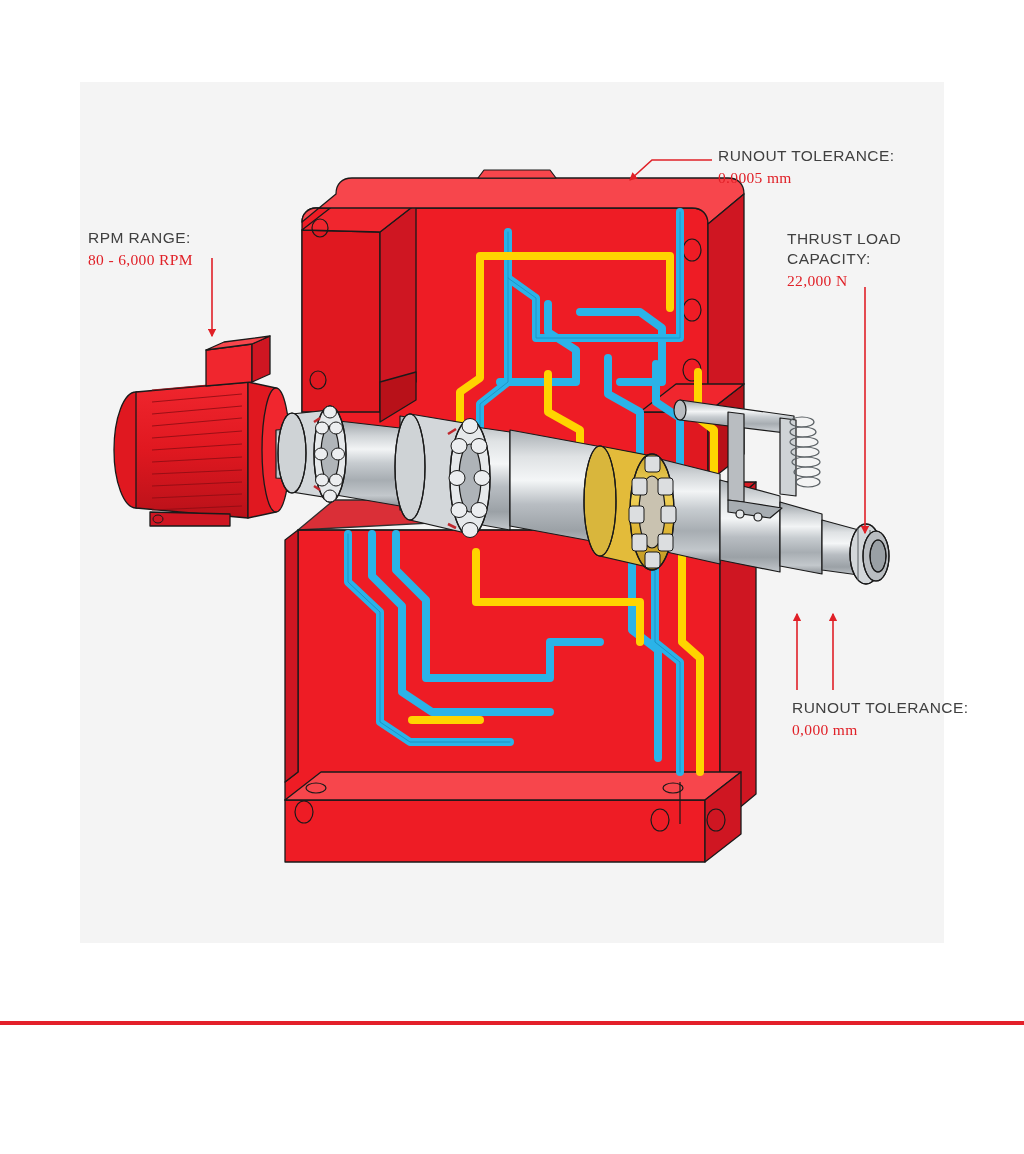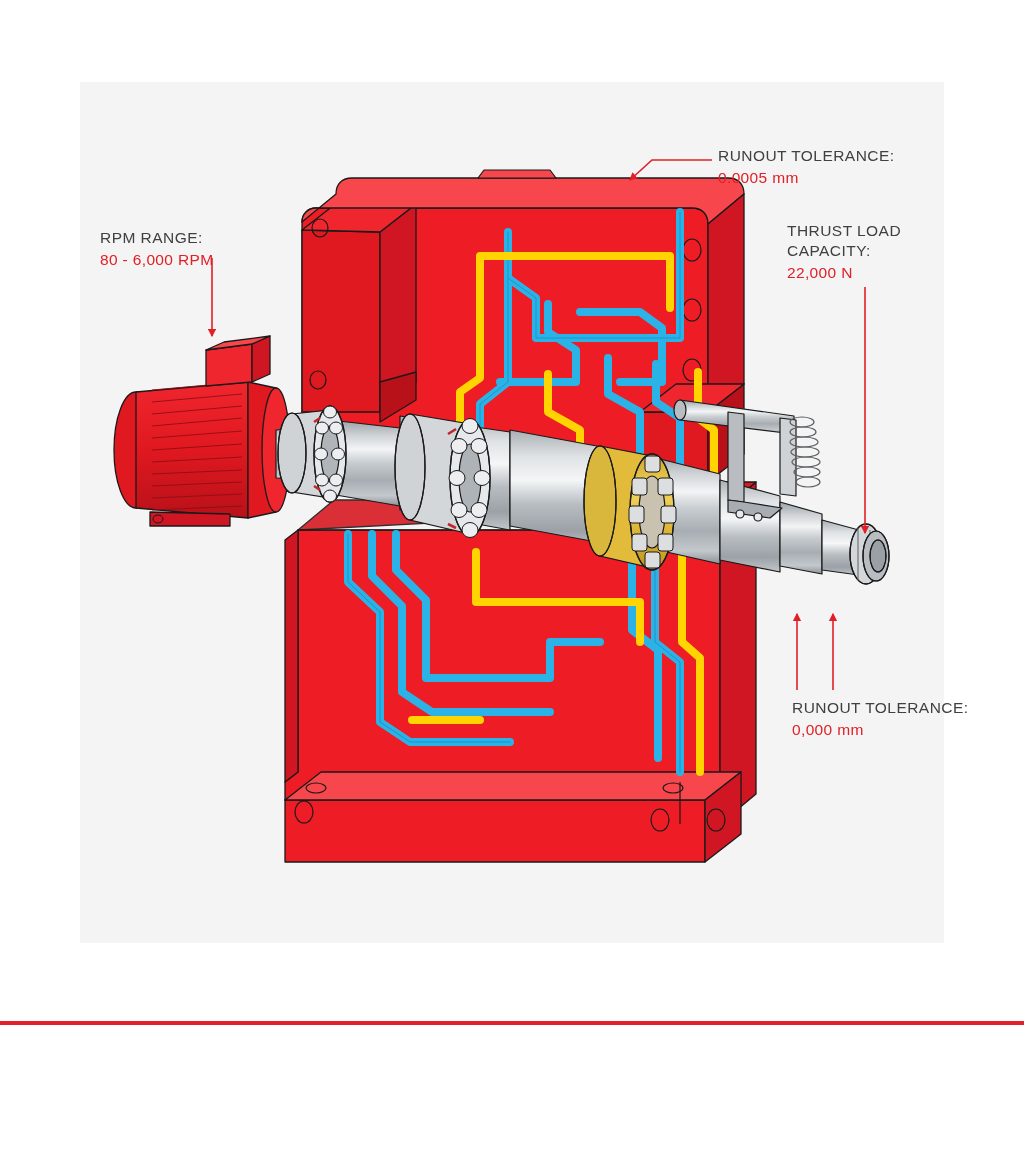--- a/index.html
+++ b/index.html
@@ -20,25 +20,25 @@
   .illus-svg{position:absolute;left:0;top:0;width:864px;height:861px;display:block;}
 
   
   .callout{position:absolute;}
   .callout .ttl{
     color:#404040;font-size:15.5px;letter-spacing:.45px;line-height:20px;
     white-space:pre-line;font-weight:400;
   }
   .callout .val{
     color:#e02027;font-size:15.5px;letter-spacing:.35px;line-height:21px;
-    margin-top:1px;font-weight:400;
+    margin-top:1px;font-weight:400;font-family:Liberation Serif, serif;
   }
-  #co-rpm{left:88px;top:228px;margin-left:12px;}
+  #co-rpm{left:88px;top:228px;}
   #co-runout-top{left:718px;top:146px;}
-  #co-thrust{left:787px;top:221px;}
+  #co-thrust{left:787px;top:229px;}
   #co-runout-bot{left:792px;top:698px;}
 
   
   .leaders{position:absolute;left:0;top:0;width:1024px;height:1154px;pointer-events:none;}
 
   
   .rule{position:absolute;left:0;top:1021px;width:1024px;height:4px;background:#e3202a;}
   .footer{position:absolute;left:0;top:1055px;width:1024px;height:80px;}
 </style>
 </head>

